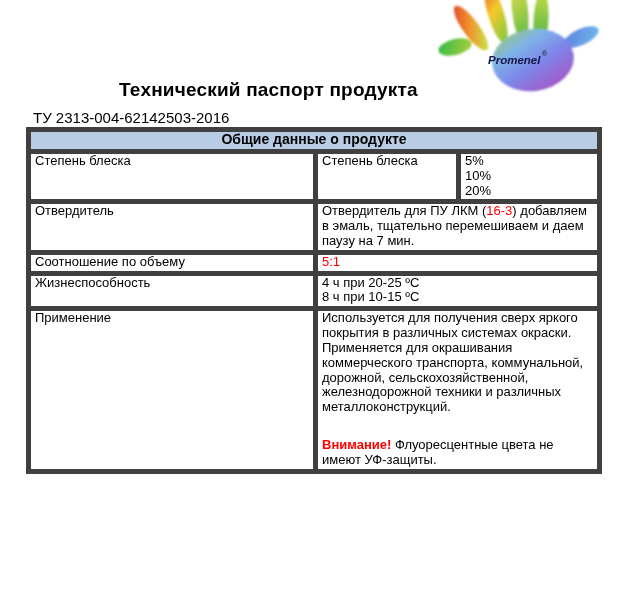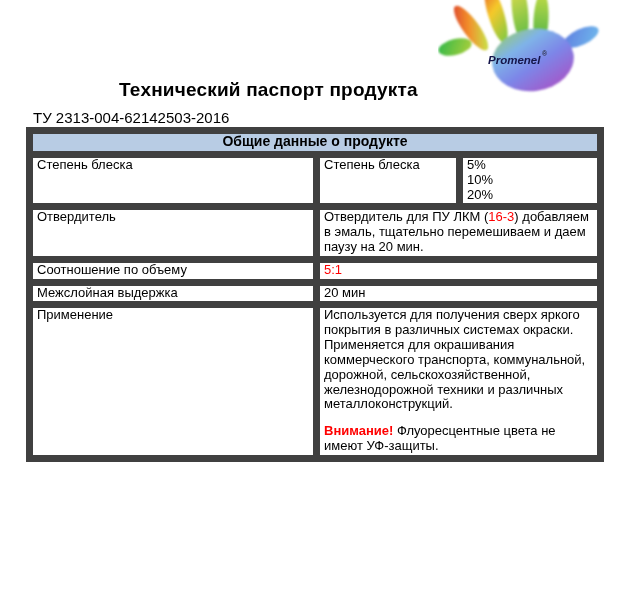--- a/index.html
+++ b/index.html
@@ -16,32 +16,32 @@
   }
   .doc-number {
     position:absolute; top:109px; left:33px; font-size:15px; white-space:nowrap;
   }
   table.spec {
     position:absolute; top:127px; left:26px; width:571px;
     border-collapse:collapse; table-layout:fixed;
     font-size:13px; line-height:1.14;
   }
   table.spec td {
-    border:7px solid #404040; padding:0 4px 1px 4px; vertical-align:top;
+    border:5px solid #404040; padding:0 4px 1px 4px; vertical-align:top;
     overflow:hidden;
   }
   td.section-header {
     background:var(--header-bg,#b8cce4); font-weight:bold; font-size:14px;
     text-align:center; padding:1px 4px;
   }
   .red  { color:var(--accent-red,#ff0000); }
   .warn-label { color:var(--accent-red,#ff0000); font-weight:bold; }
   .pre  { white-space:pre-line; }
   .h-tall { height:30px; }
-  .app-warning { margin-top:12px; }
+  .app-warning { margin-top:23px; }
 </style>
 </head>
 <body>
 
 <svg class="logo" viewBox="0 0 168 97" xmlns="http://www.w3.org/2000/svg">
   <defs>
     <linearGradient id="gF1" x1="0" y1="0" x2="0.45" y2="1">
       <stop offset="0" stop-color="#d93a2e"></stop>
         <stop offset="0.55" stop-color="#f2902c"></stop>
         <stop offset="1" stop-color="#cdd844"></stop>
@@ -105,29 +105,30 @@
     </tr>
     <tr>
       <td>Степень блеска</td>
       <td>Степень блеска</td>
       <td class="pre">5%
 10%
 20%</td>
     </tr>
     <tr>
       <td>Отвердитель</td>
-      <td colspan="2"><span>Отвердитель для ПУ ЛКМ (</span><span class="red">16-3</span><span>) добавляем в эмаль, тщательно перемешиваем и даем паузу на 20 мин.</span></td>
+      <td colspan="2"><span>Отвердитель для ПУ ЛКМ (</span><span class="red">16-3</span><span>) добавляем в эмаль, тщательно перемешиваем и даем паузу на 7 мин.</span></td>
     </tr>
     <tr>
       <td>Соотношение по объему</td>
       <td colspan="2" class="red">5:1</td>
     </tr>
     <tr>
-      <td>Межслойная выдержка</td>
-      <td colspan="2">20 мин</td>
+      <td>Жизнеспособность</td>
+      <td colspan="2" class="pre">4 ч при 20-25 ºС
+8 ч при 10-15 ºС</td>
     </tr>
     <tr>
       <td>Применение</td>
       <td colspan="2">
         <div>Используется для получения сверх яркого покрытия в различных системах окраски. Применяется для окрашивания коммерческого транспорта, коммунальной, дорожной, сельскохозяйственной, железнодорожной техники и различных металлоконструкций.</div>
         <div class="app-warning"><span class="warn-label">Внимание!</span><span> Флуоресцентные цвета не имеют УФ-защиты.</span></div>
       </td>
     </tr>
   </tbody>
 </table>

